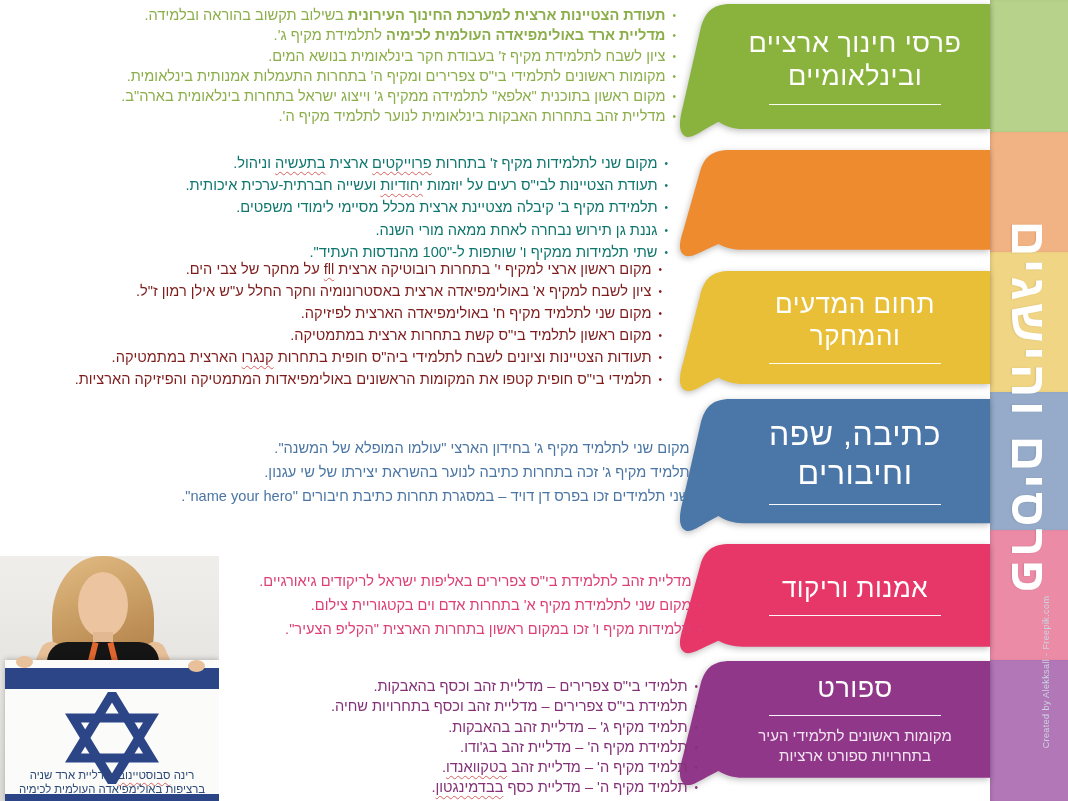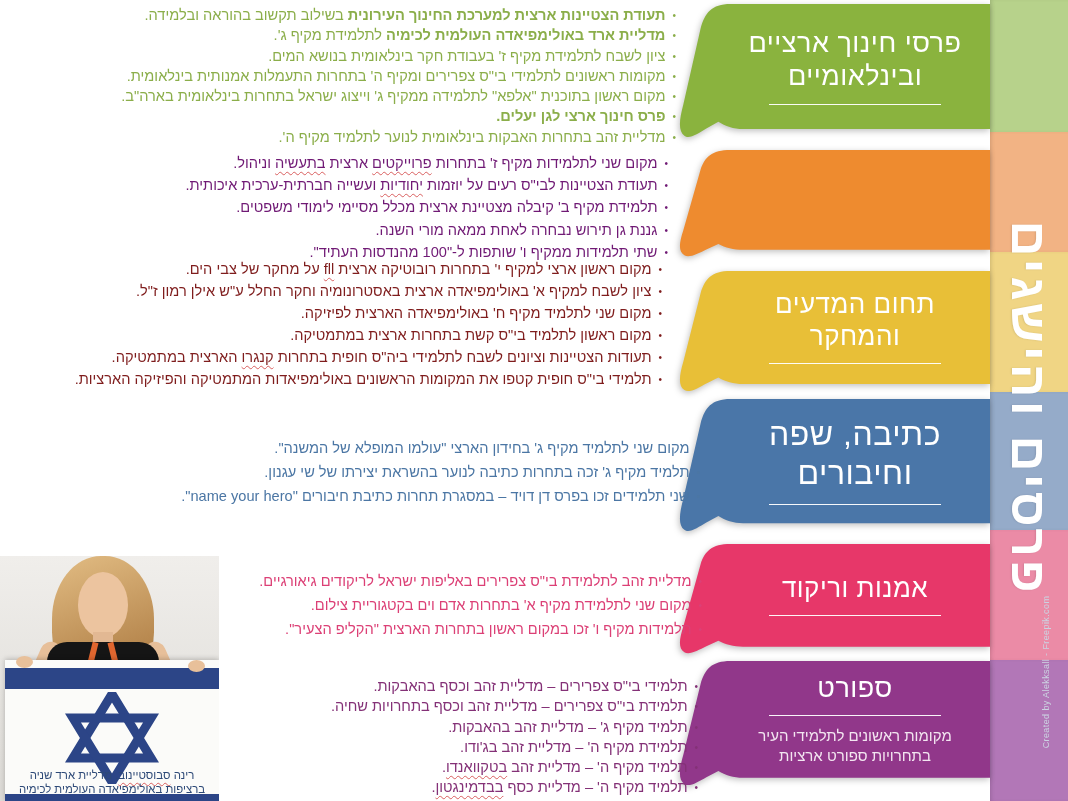--- a/index.html
+++ b/index.html
@@ -123,24 +123,23 @@
         </div>
       </div>
     </div>
   <div id="bullets-layer">
       <div class="bullets" style="top: 6px; right: 392px; line-height: 19.3px; color: rgb(139, 174, 74);">
         <div class="bullet-line"><span class="bullet-dot">•</span><span class="bd">תעודת הצטיינות ארצית למערכת החינוך העירונית</span><span> בשילוב תקשוב בהוראה ובלמידה.</span></div>
         <div class="bullet-line"><span class="bullet-dot">•</span><span class="bd">מדליית ארד באולימפיאדה העולמית לכימיה</span><span> לתלמידת מקיף ג'.</span></div>
         <div class="bullet-line"><span class="bullet-dot">•</span><span>ציון לשבח לתלמידת מקיף ז' בעבודת חקר בינלאומית בנושא המים.</span></div>
         <div class="bullet-line"><span class="bullet-dot">•</span><span>מקומות ראשונים לתלמידי בי"ס צפרירים ומקיף ה' בתחרות התעמלות אמנותית בינלאומית.</span></div>
         <div class="bullet-line"><span class="bullet-dot">•</span><span>מקום ראשון בתוכנית "אלפא" לתלמידה ממקיף ג' וייצוג ישראל בתחרות בינלאומית בארה"ב.</span></div>
-        <div class="bullet-line"><span class="bullet-dot">•</span><span class="bd">פרס חינוך ארצי לגן יעלים.</span></div>
         <div class="bullet-line"><span class="bullet-dot">•</span><span>מדליית זהב בתחרות האבקות בינלאומית לנוער לתלמיד מקיף ה'.</span></div>
       </div>
-      <div class="bullets" style="top: 153px; right: 400px; line-height: 21.2px; color: #701a75;">
+      <div class="bullets" style="top: 153px; right: 400px; line-height: 21.2px; color: #0f766e;">
         <div class="bullet-line"><span class="bullet-dot">•</span><span>מקום שני לתלמידות מקיף ז' בתחרות </span><span class="wv">פרוייקטים</span><span> ארצית </span><span class="wv">בתעשיה</span><span> וניהול.</span></div>
         <div class="bullet-line"><span class="bullet-dot">•</span><span>תעודת הצטיינות לבי"ס רעים על יוזמות </span><span class="wv">יחודיות</span><span> ועשייה חברתית-ערכית איכותית.</span></div>
         <div class="bullet-line"><span class="bullet-dot">•</span><span>תלמידת מקיף ב' קיבלה מצטיינת ארצית מכלל מסיימי לימודי משפטים.</span></div>
         <div class="bullet-line"><span class="bullet-dot">•</span><span>גננת גן תירוש נבחרה לאחת ממאה מורי השנה.</span></div>
         <div class="bullet-line"><span class="bullet-dot">•</span><span>שתי תלמידות ממקיף ו' שותפות ל-"100 מהנדסות העתיד".</span></div>
       </div>
       <div class="bullets" style="top: 259px; right: 406px; line-height: 21px; color: #7f1d1d;">
         <div class="bullet-line"><span class="bullet-dot">•</span><span>מקום ראשון ארצי למקיף י' בתחרות רובוטיקה ארצית </span><span class="wv">fll</span><span> על מחקר של צבי הים.</span></div>
         <div class="bullet-line"><span class="bullet-dot">•</span><span>ציון לשבח למקיף א' באולימפיאדה ארצית באסטרונומיה וחקר החלל ע"ש אילן רמון ז"ל.</span></div>
         <div class="bullet-line"><span class="bullet-dot">•</span><span>מקום שני לתלמיד מקיף ח' באולימפיאדה הארצית לפיזיקה.</span></div>

